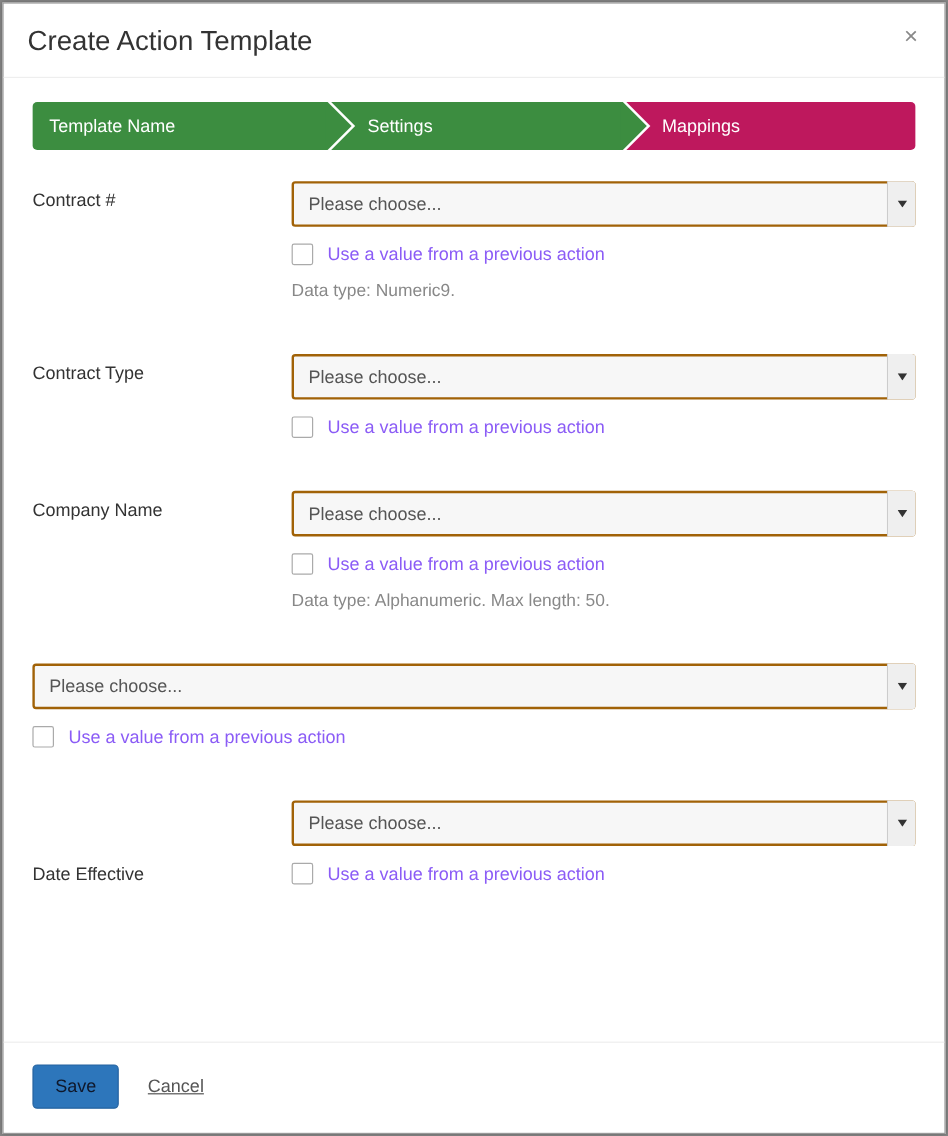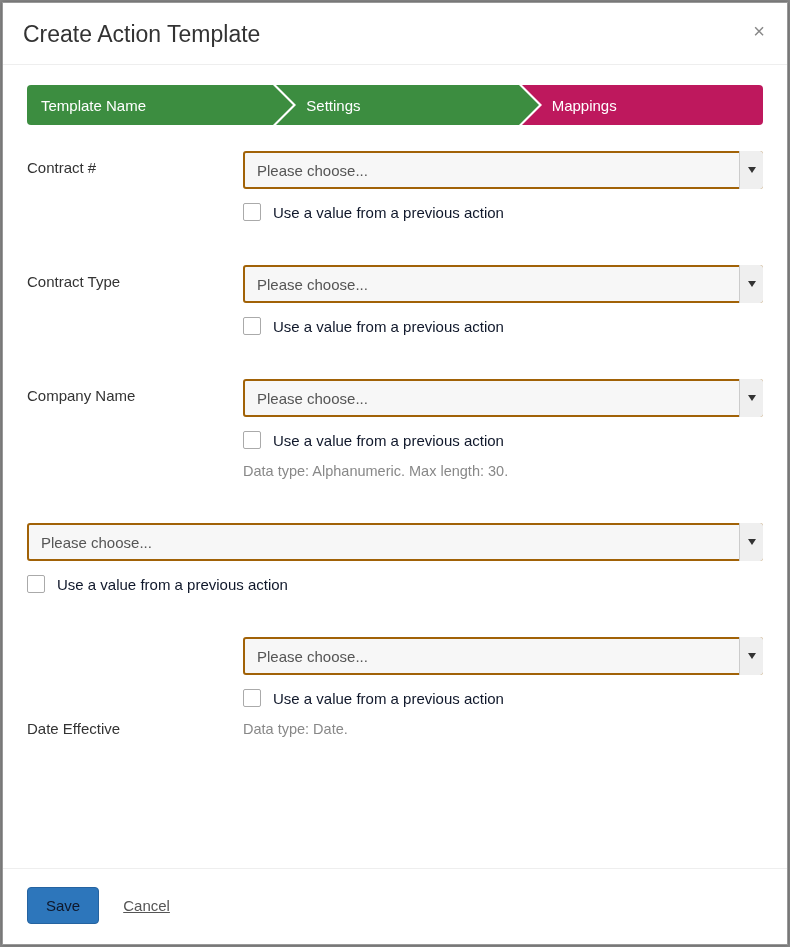--- a/index.html
+++ b/index.html
@@ -153,21 +153,21 @@
     width: 18px; height: 18px;
     border: 1px solid #aaa;
     border-radius: 2px;
     background: #fff;
     margin-right: 12px;
     cursor: pointer;
     flex-shrink: 0;
   }
   .checkbox-label {
     font-size: 15px;
-    color: #0f172a;
+    color: #8b5cf6;
   }
   .hint {
     margin-top: 14px;
     font-size: 14.5px;
     color: #888;
   }
 
   
   .modal-footer {
     border-top: 1px solid #eee;
@@ -224,20 +224,21 @@
           <div class="select-caret">
             <svg viewBox="0 0 8 6">
                 <path d="M0 0 L8 0 L4 6 Z"></path>
               </svg>
           </div>
         </div>
         <div class="checkbox-row">
           <span class="checkbox"></span>
           <span class="checkbox-label">Use a value from a previous action</span>
         </div>
+        <div class="hint">Data type: Numeric9.</div>
       </div>
     </div>
 
     <div class="form-row">
       <div class="form-label">Contract Type</div>
       <div class="form-control-wrap">
         <div class="select-wrap">
           <div class="select-box">Please choose...</div>
           <div class="select-caret">
             <svg viewBox="0 0 8 6">
@@ -260,21 +261,21 @@
           <div class="select-caret">
             <svg viewBox="0 0 8 6">
                 <path d="M0 0 L8 0 L4 6 Z"></path>
               </svg>
           </div>
         </div>
         <div class="checkbox-row">
           <span class="checkbox"></span>
           <span class="checkbox-label">Use a value from a previous action</span>
         </div>
-        <div class="hint">Data type: Alphanumeric. Max length: 30.</div>
+        <div class="hint">Data type: Alphanumeric. Max length: 50.</div>
       </div>
     </div>
 
     <div class="form-row">
       <div class="form-control-wrap">
         <div class="select-wrap">
           <div class="select-box">Please choose...</div>
           <div class="select-caret">
             <svg viewBox="0 0 8 6">
                 <path d="M0 0 L8 0 L4 6 Z"></path>
@@ -296,21 +297,20 @@
           <div class="select-caret">
             <svg viewBox="0 0 8 6">
                 <path d="M0 0 L8 0 L4 6 Z"></path>
               </svg>
           </div>
         </div>
         <div class="checkbox-row">
           <span class="checkbox"></span>
           <span class="checkbox-label">Use a value from a previous action</span>
         </div>
-        <div class="hint">Data type: Date.</div>
       </div>
     </div>
 
   </div>
 
   <div class="modal-footer">
     <button class="btn-primary">Save</button>
     <span class="btn-link">Cancel</span>
   </div>
 

